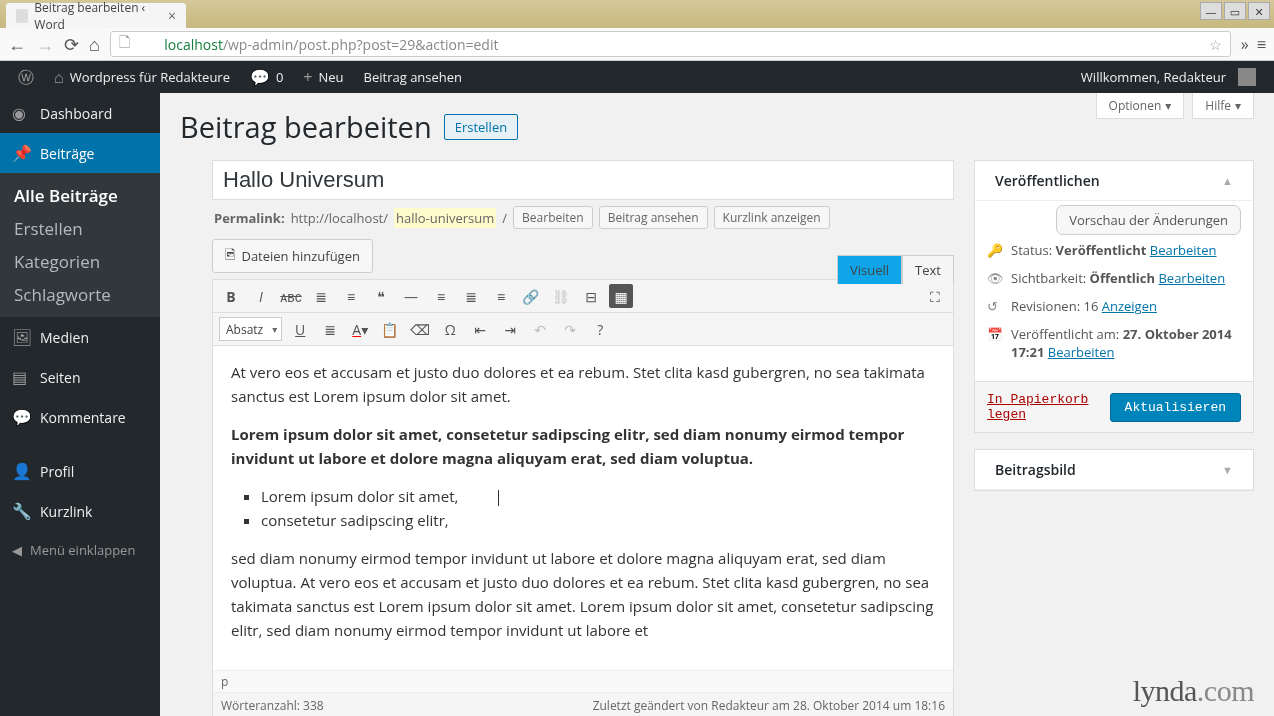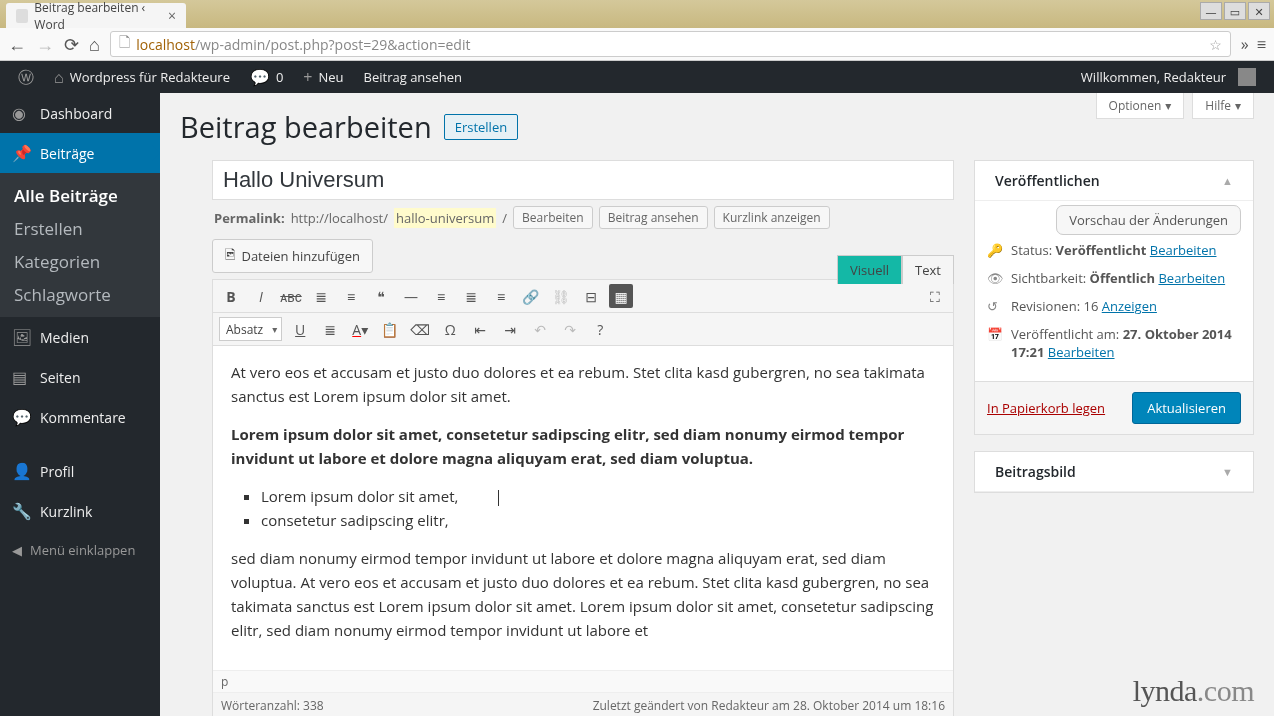--- a/index.html
+++ b/index.html
@@ -11,21 +11,21 @@
 .tab { background: #f5f5f5; height: 25px; padding: 4px 10px; border-radius: 3px 3px 0 0; display: flex; align-items: center; gap: 6px; font-size: 12px; max-width: 180px; }
 .tab-icon { width: 14px; height: 14px; background: #ddd; border-radius: 2px; }
 .tab-close { font-size: 14px; color: #666; cursor: pointer; }
 .window-controls { position: absolute; right: 4px; top: 2px; display: flex; gap: 2px; }
 .window-controls span { width: 22px; height: 18px; display: flex; align-items: center; justify-content: center; font-size: 11px; background: #ddd; border: 1px solid #aaa; }
 .nav-bar { height: 32px; display: flex; align-items: center; padding: 0 8px; gap: 10px; background: #f9f9f9; }
 .nav-btn { font-size: 18px; color: #555; cursor: pointer; }
 .nav-btn.disabled { color: #bbb; }
 .url-bar { flex: 1; height: 26px; border: 1px solid #ccc; border-radius: 3px; padding: 0 8px; display: flex; align-items: center; background: #fff; font-size: 14px; }
 .url-bar .lock { margin-right: 6px; color: #888; }
-.url-bar .host { color: #a16207; }
+.url-bar .host { color: #15803d; margin-left: 28px; }
 .url-bar .path { color: #888; }
 .url-star { margin-left: auto; color: #999; }
 .menu-right { display: flex; gap: 8px; color: #555; font-size: 16px; }
 
 
 .wp-adminbar { height: 32px; background: #23282d; color: #eee; display: flex; align-items: center; padding: 0 8px; font-size: 13px; }
 .wp-adminbar .ab-item { display: flex; align-items: center; gap: 6px; padding: 0 10px; height: 100%; cursor: pointer; }
 .wp-adminbar .right { margin-left: auto; display: flex; align-items: center; }
 .avatar { width: 18px; height: 18px; background: #888; margin-left: 6px; }
 .ab-icon { font-size: 16px; color: #999; }
@@ -63,21 +63,21 @@
 
 .permalink-row { margin: 6px 0 10px 2px; font-size: 13px; color: #666; display: flex; align-items: center; gap: 6px; flex-wrap: wrap; }
 .permalink-row .slug { background: #fffbcc; padding: 1px 2px; }
 .permalink-row .small-btn { border: 1px solid #ccc; background: #f7f7f7; padding: 2px 8px; font-size: 12px; border-radius: 3px; cursor: pointer; }
 
 .media-btn { display: inline-flex; align-items: center; gap: 6px; border: 1px solid #ccc; background: #f7f7f7; padding: 5px 12px; font-size: 13px; border-radius: 3px; cursor: pointer; margin-bottom: 6px; }
 
 .editor-box { border: 1px solid #ddd; background: #fff; }
 .editor-tabs { float: right; margin-top: -30px; }
 .editor-tabs .etab { border: 1px solid #ccc; border-bottom: none; background: #f5f5f5; padding: 5px 12px; font-size: 13px; cursor: pointer; }
-.editor-tabs .etab.active { background: #14b8a6; }
+.editor-tabs .etab.active { background: #0ea5e9; }
 
 .toolbar { background: #f5f5f5; border-bottom: 1px solid #ddd; padding: 4px 6px; display: flex; align-items: center; gap: 6px; flex-wrap: wrap; }
 .toolbar .tbtn { width: 24px; height: 24px; display: flex; align-items: center; justify-content: center; color: #555; cursor: pointer; font-size: 14px; border-radius: 2px; }
 .toolbar .sel { height: 24px; border: 1px solid #ccc; background: #fff; font-size: 12px; padding: 0 18px 0 6px; position: relative; display: flex; align-items: center; cursor: pointer; }
 .toolbar .sel::after { content: '▾'; position: absolute; right: 4px; color: #666; font-size: 10px; }
 .toolbar .fullscreen { margin-left: auto; }
 .toolbar .active-btn { background: #555; color: #fff; }
 
 .editor-content { padding: 14px 18px; font-size: 15px; line-height: 1.6; color: #333; min-height: 280px; }
 .editor-content p { margin-bottom: 14px; }
@@ -88,21 +88,21 @@
 .word-count-bar { border-top: 1px solid #eee; padding: 4px 8px; font-size: 12px; color: #666; display: flex; justify-content: space-between; background: #f5f5f5; }
 
 
 .postbox { background: #fff; border: 1px solid #ddd; margin-bottom: 16px; }
 .postbox-header { padding: 10px 20px; border-bottom: 1px solid #eee; display: flex; align-items: center; justify-content: space-between; cursor: pointer; }
 .postbox-header h2 { font-size: 14px; font-weight: 600; color: #23282d; }
 .postbox-body { padding: 10px 12px; font-size: 13px; }
 .pub-row { display: flex; align-items: flex-start; gap: 8px; margin-bottom: 10px; color: #555; }
 .pub-row .pub-icon { width: 16px; color: #888; }
 .pub-row a { color: #0073aa; text-decoration: underline; cursor: pointer; }
-.pub-actions { display: flex; justify-content: space-between; align-items: center; padding: 10px 12px; background: #f5f5f5; border-top: 1px solid #ddd; }
+.pub-actions { display: flex; justify-content: space-between; align-items: center; padding: 10px 12px; background: #f5f5f5; border-top: 1px solid #ddd; font-family: Liberation Mono, monospace; }
 .pub-actions .trash { color: #a00; text-decoration: underline; cursor: pointer; font-size: 13px; }
 .button-primary { background: #0085ba; border: 1px solid #006799; color: #fff; padding: 6px 14px; border-radius: 3px; cursor: pointer; font-size: 13px; }
 .button-secondary { background: #f7f7f7; border: 1px solid #ccc; padding: 5px 12px; border-radius: 7px; font-size: 13px; cursor: pointer; color: #555; }
 .preview-wrap { text-align: right; margin-bottom: 12px; }
 
 .watermark { position: absolute; right: 20px; bottom: 8px; font-size: 30px; color: #888; font-family: Georgia, serif; letter-spacing: -0.5px; }
 .watermark b { color: #555; font-weight: 400; }
 
 .toggle-indicator { color: #aaa; font-size: 11px; }
 </style>

